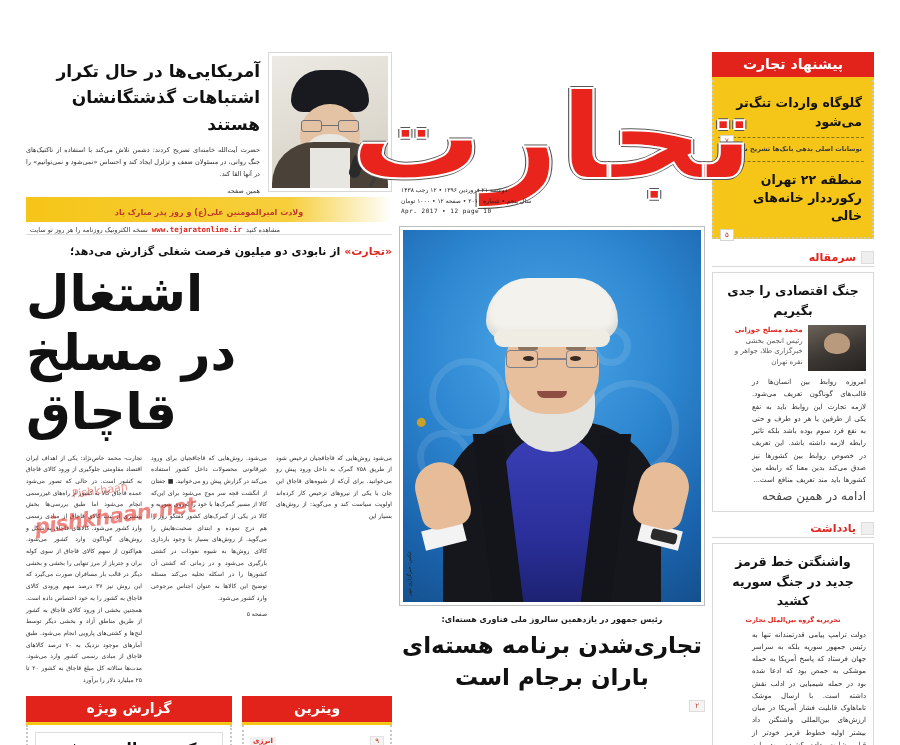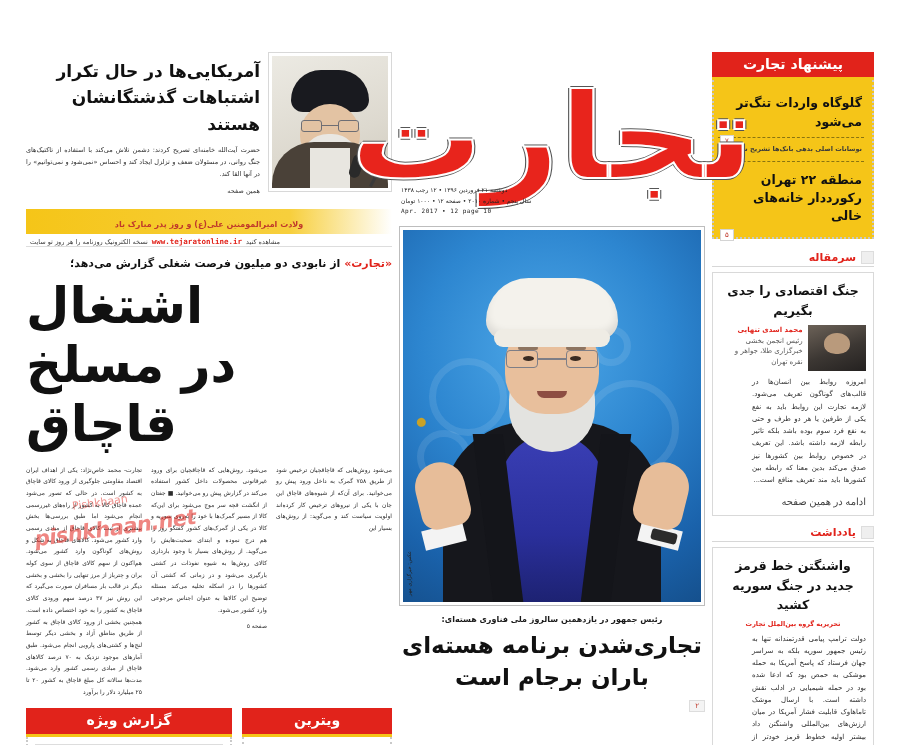--- a/index.html
+++ b/index.html
@@ -140,21 +140,21 @@
     background: #b99a7c;
   }
   .art-body {
     font-size: 7px;
     line-height: 1.75;
     color: #2b2b2b;
     text-align: justify;
     word-spacing: 1px;
     margin-left: 32px;
   }
-  .art-more { color: #444; font-size: 10px; display:block; margin-top:10px;font-family:Liberation Serif, serif; }
+  .art-more { color: #444; font-size: 12px; display:block; margin-top:3px; }
 
   .art-sub {
     font-size: 6.5px;
     color: #e1231b;
     text-align: center;
     margin-bottom: 5px;
     font-weight: bold;
   }
 
   
@@ -356,21 +356,21 @@
   }
   .l-mic-stem {
     position:absolute; right:10px; bottom:0; width:3px; height:26px;
     background:#3a3a3a; transform:rotate(28deg);
   }
 
   .yellow-banner {
     background: linear-gradient(90deg,#f5c518 0%, #f7cf3c 72%, #fff 100%);
     padding: 3px 6px;
     text-align: center;
-    margin-top: 14px;
+    margin-top: 2px;
   }
   .yellow-banner-text { font-size: 8px; color:#c0392b; font-weight:bold; }
   .site-line {
     display:flex; flex-direction: row-reverse; align-items:center; justify-content:flex-start;
     gap:4px; font-size: 6.5px; color:#3a3a3a; padding: 3px 4px 0 4px; border-bottom:1px solid #ddd;
   }
   .site-url { color:#e1231b; font-weight:bold; font-family:"DejaVu Sans Mono", monospace; font-size:7.5px;}
 
   .lead-kicker {
     text-align: right; font-size: 11px; font-weight:bold; color:#111; margin-top: 9px; line-height:1.5;
@@ -610,21 +610,21 @@
 
     <div>
       <div class="sub-head">
         <span class="sub-head-sq"></span>
         <span class="sub-head-title">سرمقاله</span>
       </div>
       <div class="article-card">
         <div class="art-title">جنگ اقتصادی را جدی بگیریم</div>
         <div class="author-row">
           <div class="art-author">
-            <span>محمد اسدی تنهایی</span>
+            <span>محمد مسلخ جوزانی</span>
             <span class="art-author-role">رئیس انجمن بخشی خبرگزاری طلا، جواهر و نقره تهران</span>
           </div>
           <div class="art-photo"></div>
         </div>
         <div class="art-body">امروزه روابط بین انسان‌ها در قالب‌های گوناگون تعریف می‌شود. لازمه تجارت این روابط باید به نفع یکی از طرفین یا هر دو طرف و حتی به نفع فرد سوم بوده باشد بلکه تاثیر رابطه لازمه داشته باشد. این تعریف در خصوص روابط بین کشورها نیز صدق می‌کند بدین معنا که رابطه بین کشورها باید مند تعریف منافع است...</div>
         <span class="art-more">ادامه در همین صفحه</span>
       </div>
     </div>
 
     <div>

